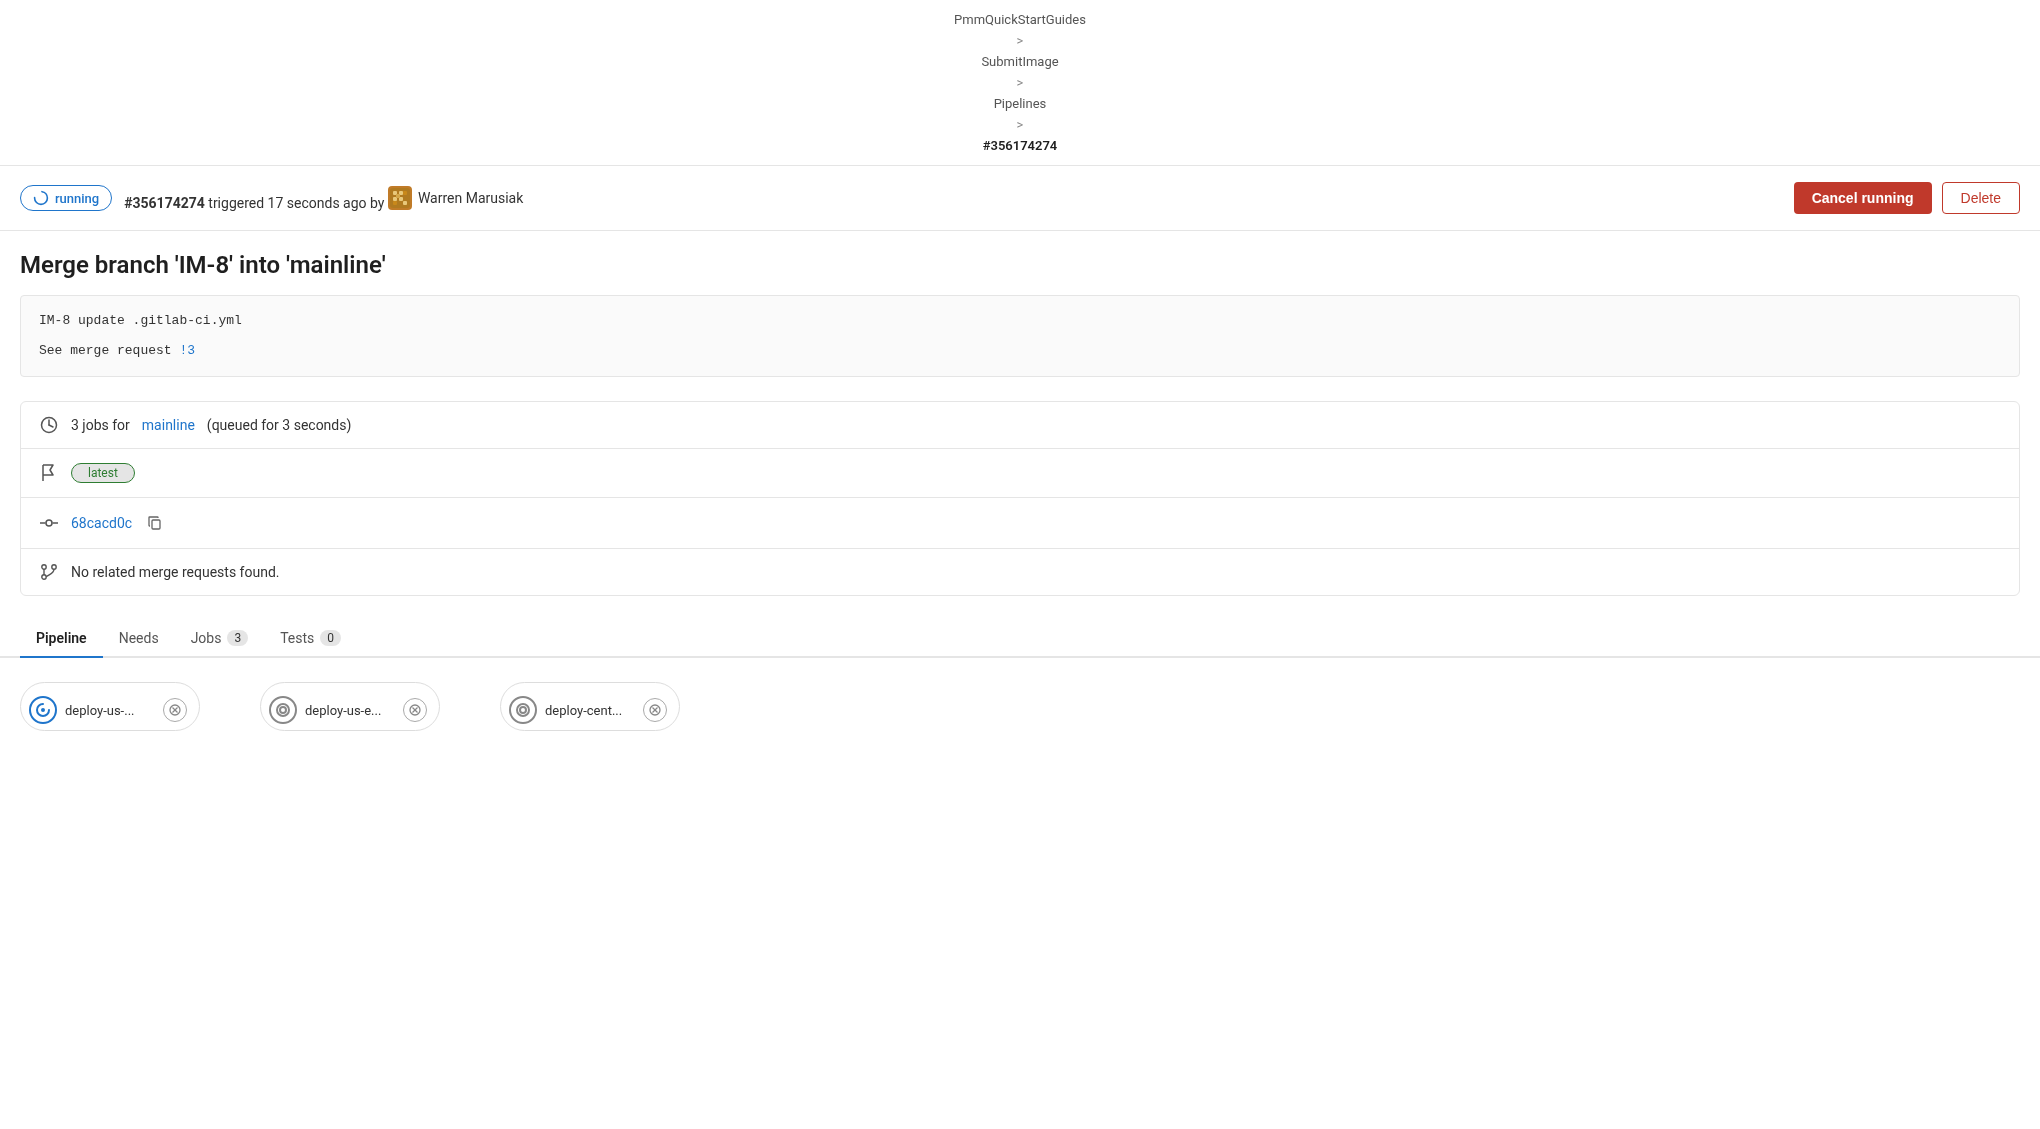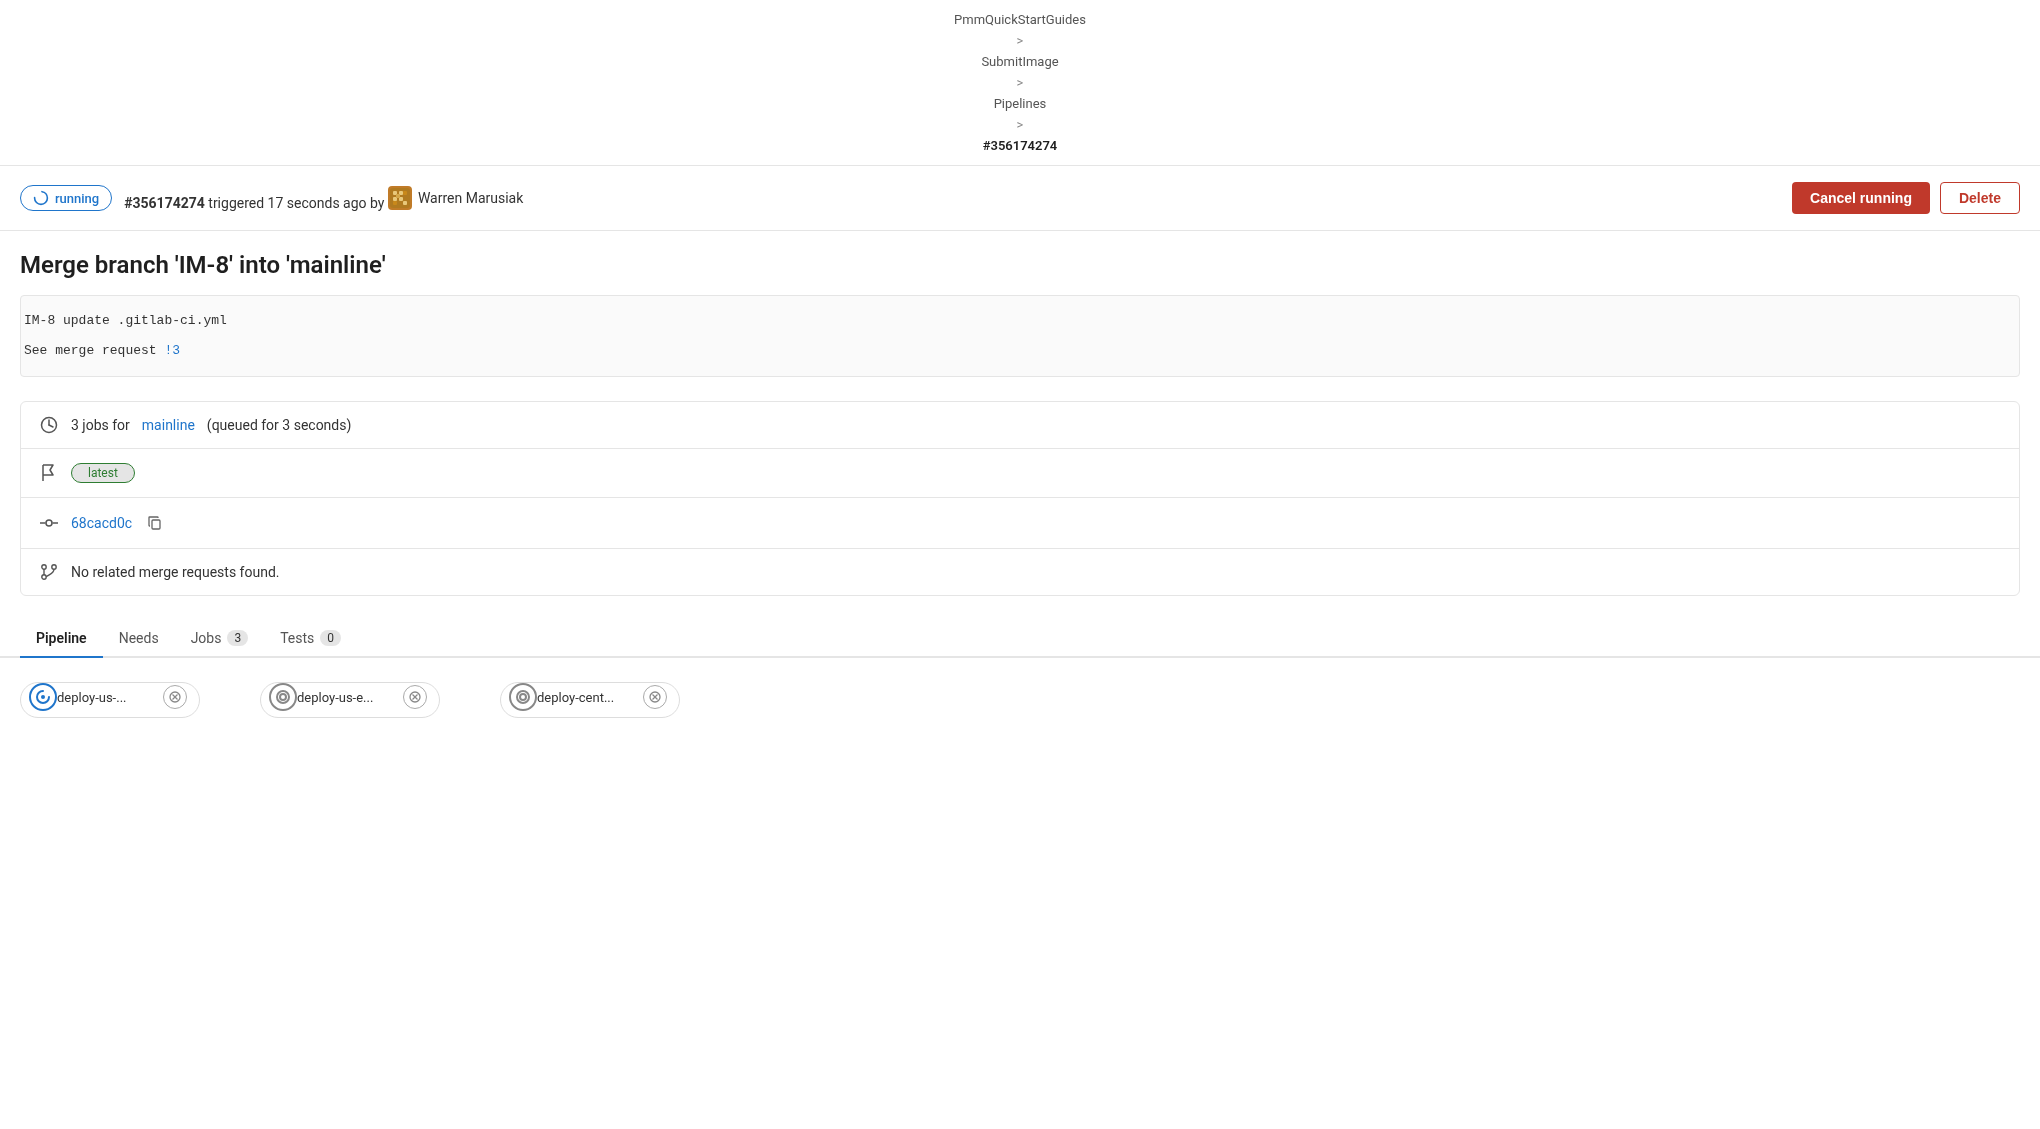--- a/index.html
+++ b/index.html
@@ -88,39 +88,39 @@
       font-weight: 600;
       cursor: pointer;
     }
     .btn-delete {
       background: #fff;
       color: #c0392b;
       border: 1.5px solid #c0392b;
       border-radius: 4px;
       padding: 7px 18px;
       font-size: 14px;
-      font-weight: 700;
+      font-weight: 400;
       cursor: pointer;
     }
 
     .main-content {
       padding: 20px 20px 0 20px;
     }
 
     .commit-title {
       font-size: 24px;
       font-weight: 600;
       color: #1f1f1f;
       margin-bottom: 16px;
     }
 
     .commit-message-box {
       border: 1px solid #e5e5e5;
       border-radius: 4px;
-      padding: 14px 3px;
+      padding: 14px 18px;
       font-family: 'SFMono-Regular', Consolas, 'Liberation Mono', Menlo, monospace;
       font-size: 13px;
       color: #333;
       background: #fafafa;
       margin-bottom: 24px;
       line-height: 1.7;
     }
     .commit-message-box a { color: #1f75cb; text-decoration: none; }
 
     .pipeline-meta-box {
@@ -226,24 +226,24 @@
     }
 
     .stages-row {
       display: flex;
       gap: 40px;
     }
 
     .job-card {
       display: flex;
       align-items: center;
-      gap: 0;
+      gap: 8px;
       border: 1.5px solid #ddd;
       border-radius: 50px;
-      padding: 0 12px 6px 8px;
+      padding: 13px 12px 6px 8px;
       background: #fff;
       cursor: pointer;
       width: fit-content;
       min-width: 180px;
       justify-content: center;
     }
 
     .job-status-icon {
       width: 28px;
       height: 28px;

